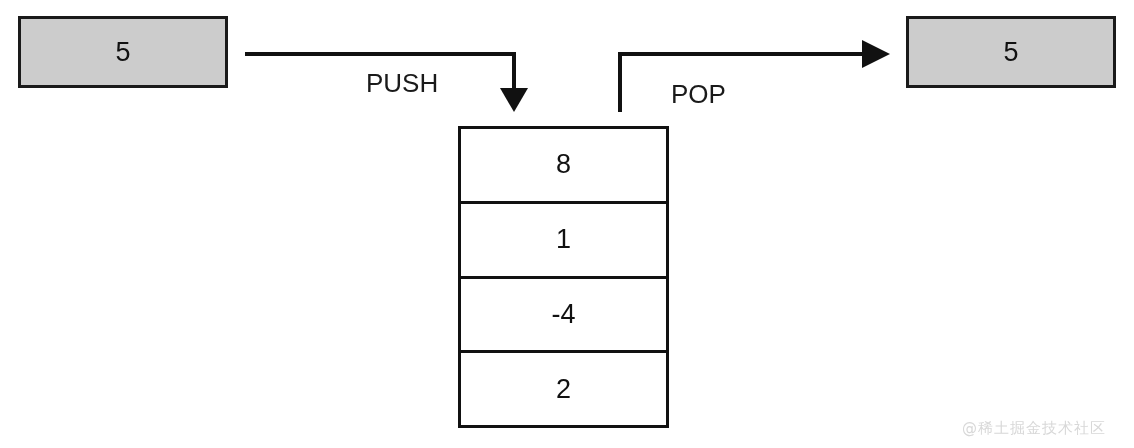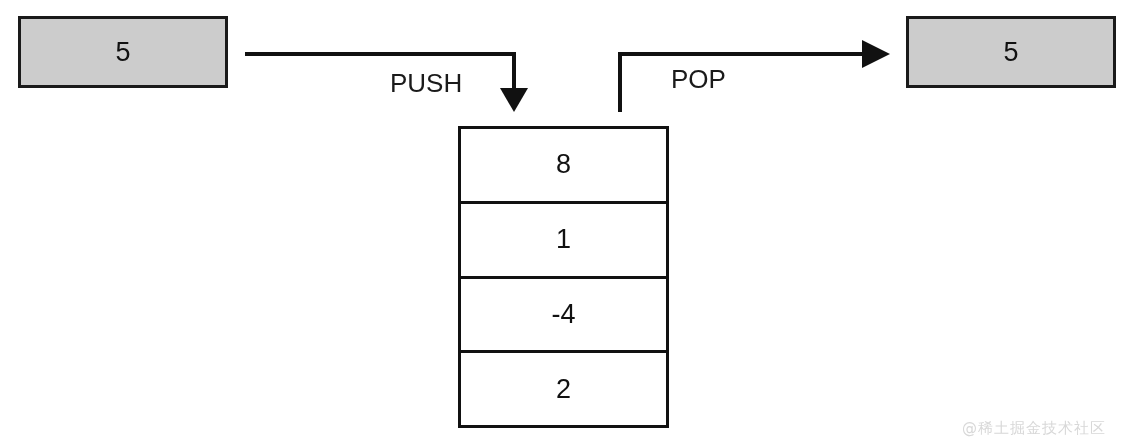--- a/index.html
+++ b/index.html
@@ -61,22 +61,22 @@
     line-height: 1;
   }
 
   .arrow-label {
     position: absolute;
     font-size: 26px;
     color: #1a1a1a;
     line-height: 1;
     white-space: nowrap;
   }
-  #label-push { left: 366px; top: 70px; margin-left: 24px; }
-  #label-pop  { left: 671px; top: 66px; }
+  #label-push { left: 366px; top: 70px; }
+  #label-pop  { left: 671px; top: 81px; }
 
   .edge-svg {
     position: absolute;
     left: 0;
     top: 0;
     width: 1134px;
     height: 448px;
     pointer-events: none;
   }
 

